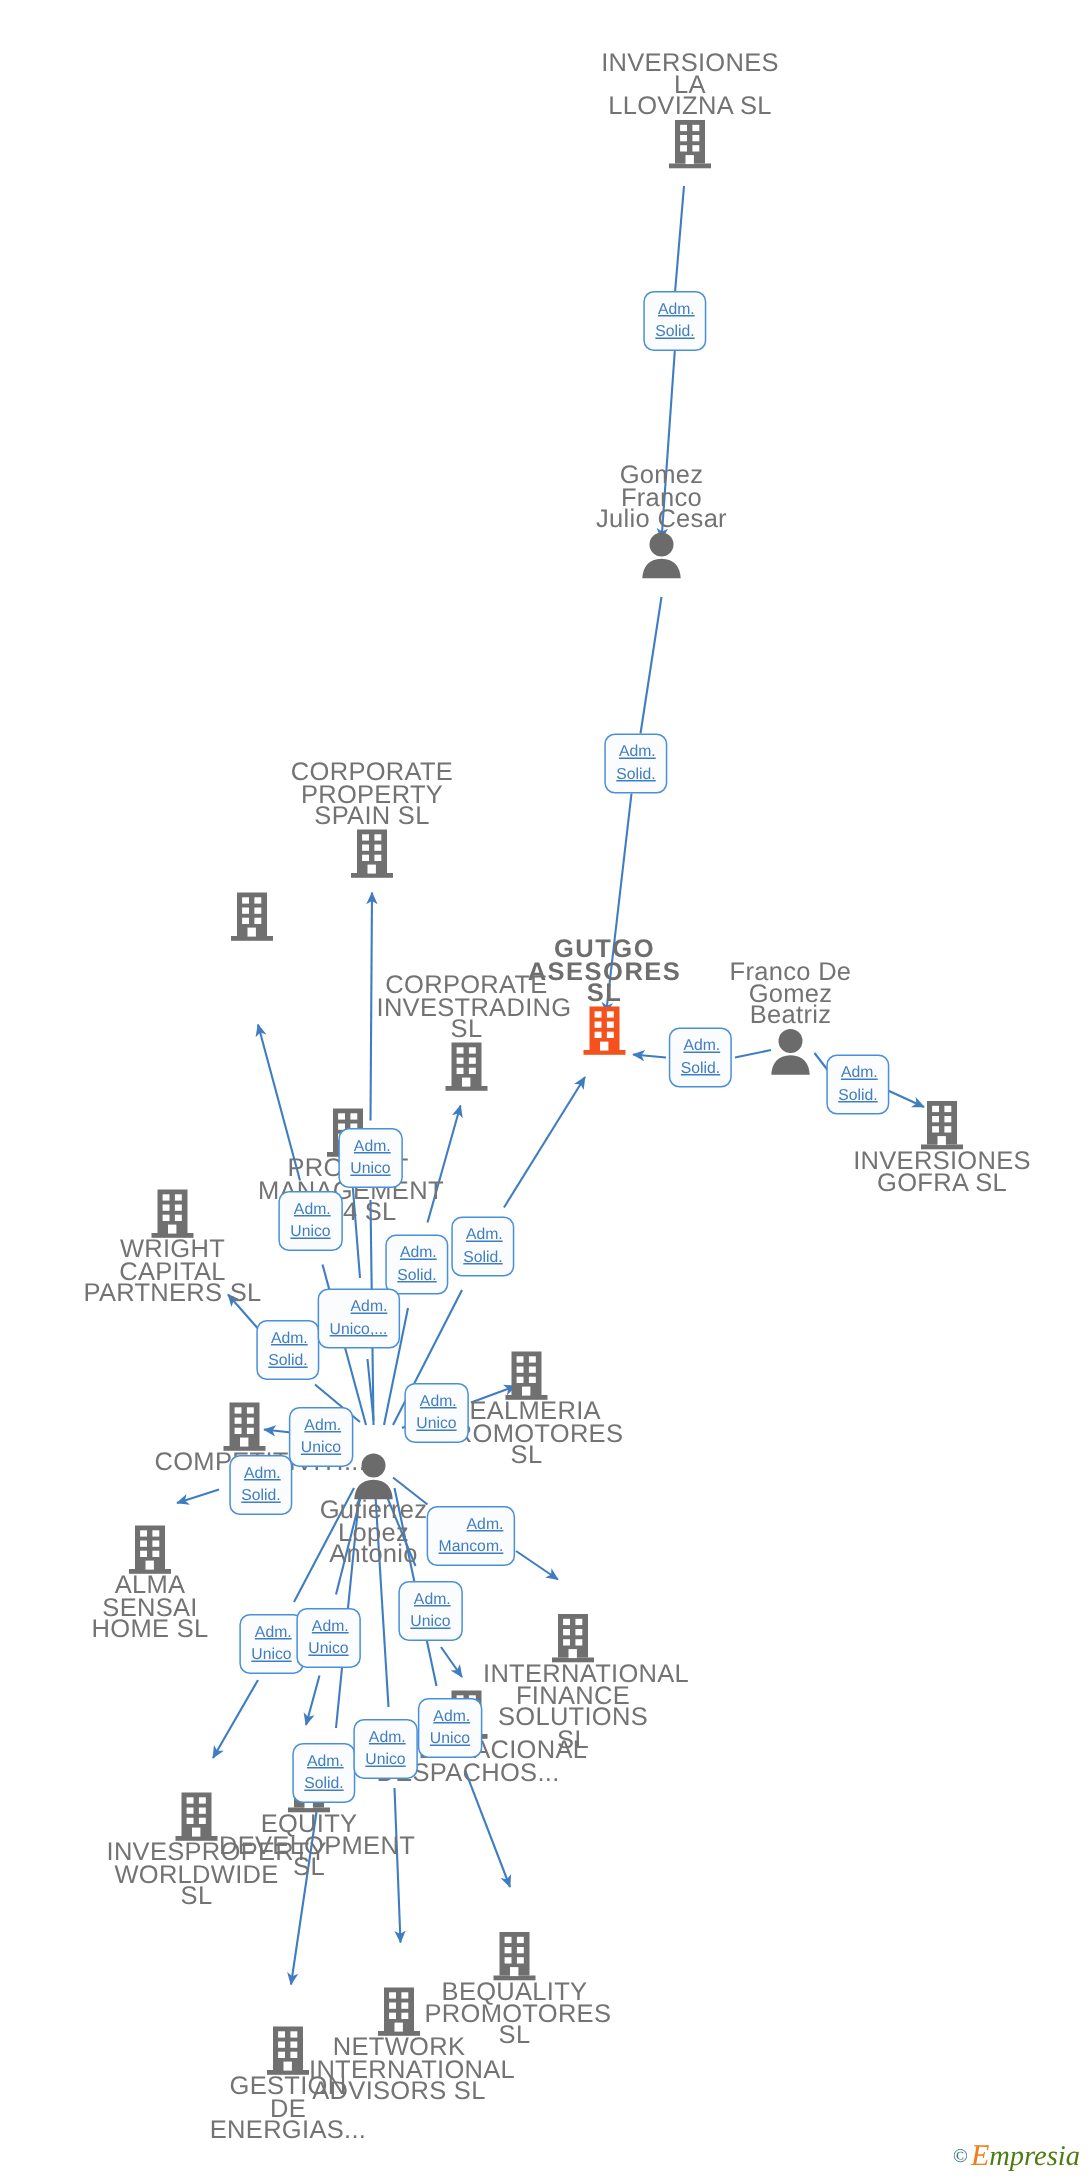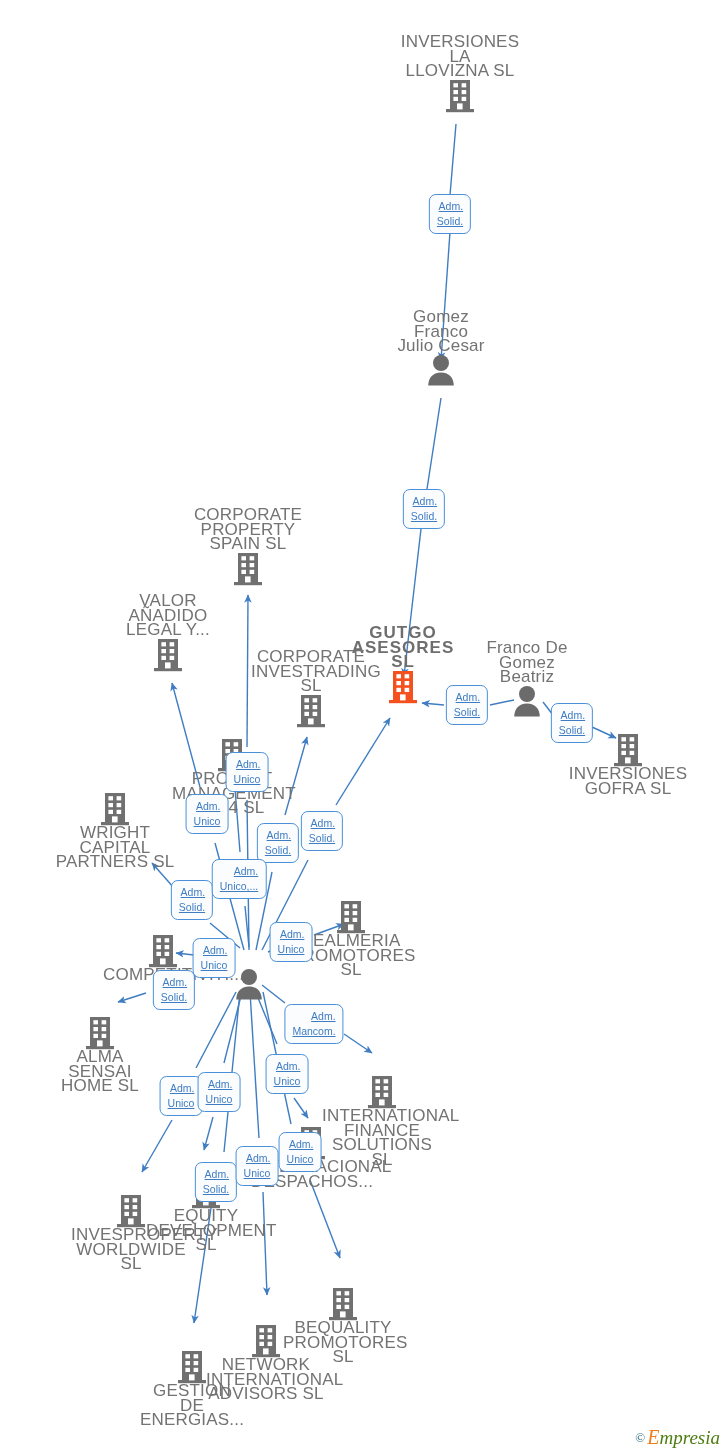--- a/index.html
+++ b/index.html
@@ -245,23 +245,20 @@
               <rect x="16.6" y="4.2" width="4.6" height="4.2"></rect>
               <rect x="8.4" y="11" width="4.6" height="4.2"></rect>
               <rect x="16.6" y="11" width="4.6" height="4.2"></rect>
               <rect x="8.4" y="17.8" width="4.6" height="4.2"></rect>
               <rect x="16.6" y="17.8" width="4.6" height="4.2"></rect>
               <rect x="12" y="24.4" width="5.6" height="6"></rect>
             </g>
           </svg></div>
       </div>
       <div class="node company above" style="left: 168px; top: 594px;">
-        <div class="node-label">VALOR
-AÑADIDO
-LEGAL Y...</div>
         <div class="icon-wrap"><svg width="30" height="34" viewBox="0 0 30 34" xmlns="http://www.w3.org/2000/svg">
             <g fill="#707070">
               <rect x="5" y="1" width="20" height="29"></rect>
               <rect x="1" y="30" width="28" height="3.2"></rect>
             </g>
             <g fill="#ffffff">
               <rect x="8.4" y="4.2" width="4.6" height="4.2"></rect>
               <rect x="16.6" y="4.2" width="4.6" height="4.2"></rect>
               <rect x="8.4" y="11" width="4.6" height="4.2"></rect>
               <rect x="16.6" y="11" width="4.6" height="4.2"></rect>
@@ -369,20 +366,23 @@
 PROMOTORES
 SL</div>
       </div>
       <div class="node person below" style="left: 249px; top: 964px;">
         <div class="icon-wrap"><svg width="30" height="32" viewBox="0 0 30 32" xmlns="http://www.w3.org/2000/svg">
             <g fill="#6b6b6b">
               <circle cx="15" cy="9" r="8"></circle>
               <path d="M15 18.5 C 6.5 18.5 2.5 24 2.2 31.5 L 27.8 31.5 C 27.5 24 23.5 18.5 15 18.5 Z"></path>
             </g>
           </svg></div>
+        <div class="node-label">Gutierrez
+Lopez
+Antonio</div>
       </div>
       <div class="node company below" style="left: 100px; top: 1013px;">
         <div class="icon-wrap"><svg width="30" height="34" viewBox="0 0 30 34" xmlns="http://www.w3.org/2000/svg">
             <g fill="#707070">
               <rect x="5" y="1" width="20" height="29"></rect>
               <rect x="1" y="30" width="28" height="3.2"></rect>
             </g>
             <g fill="#ffffff">
               <rect x="8.4" y="4.2" width="4.6" height="4.2"></rect>
               <rect x="16.6" y="4.2" width="4.6" height="4.2"></rect>

